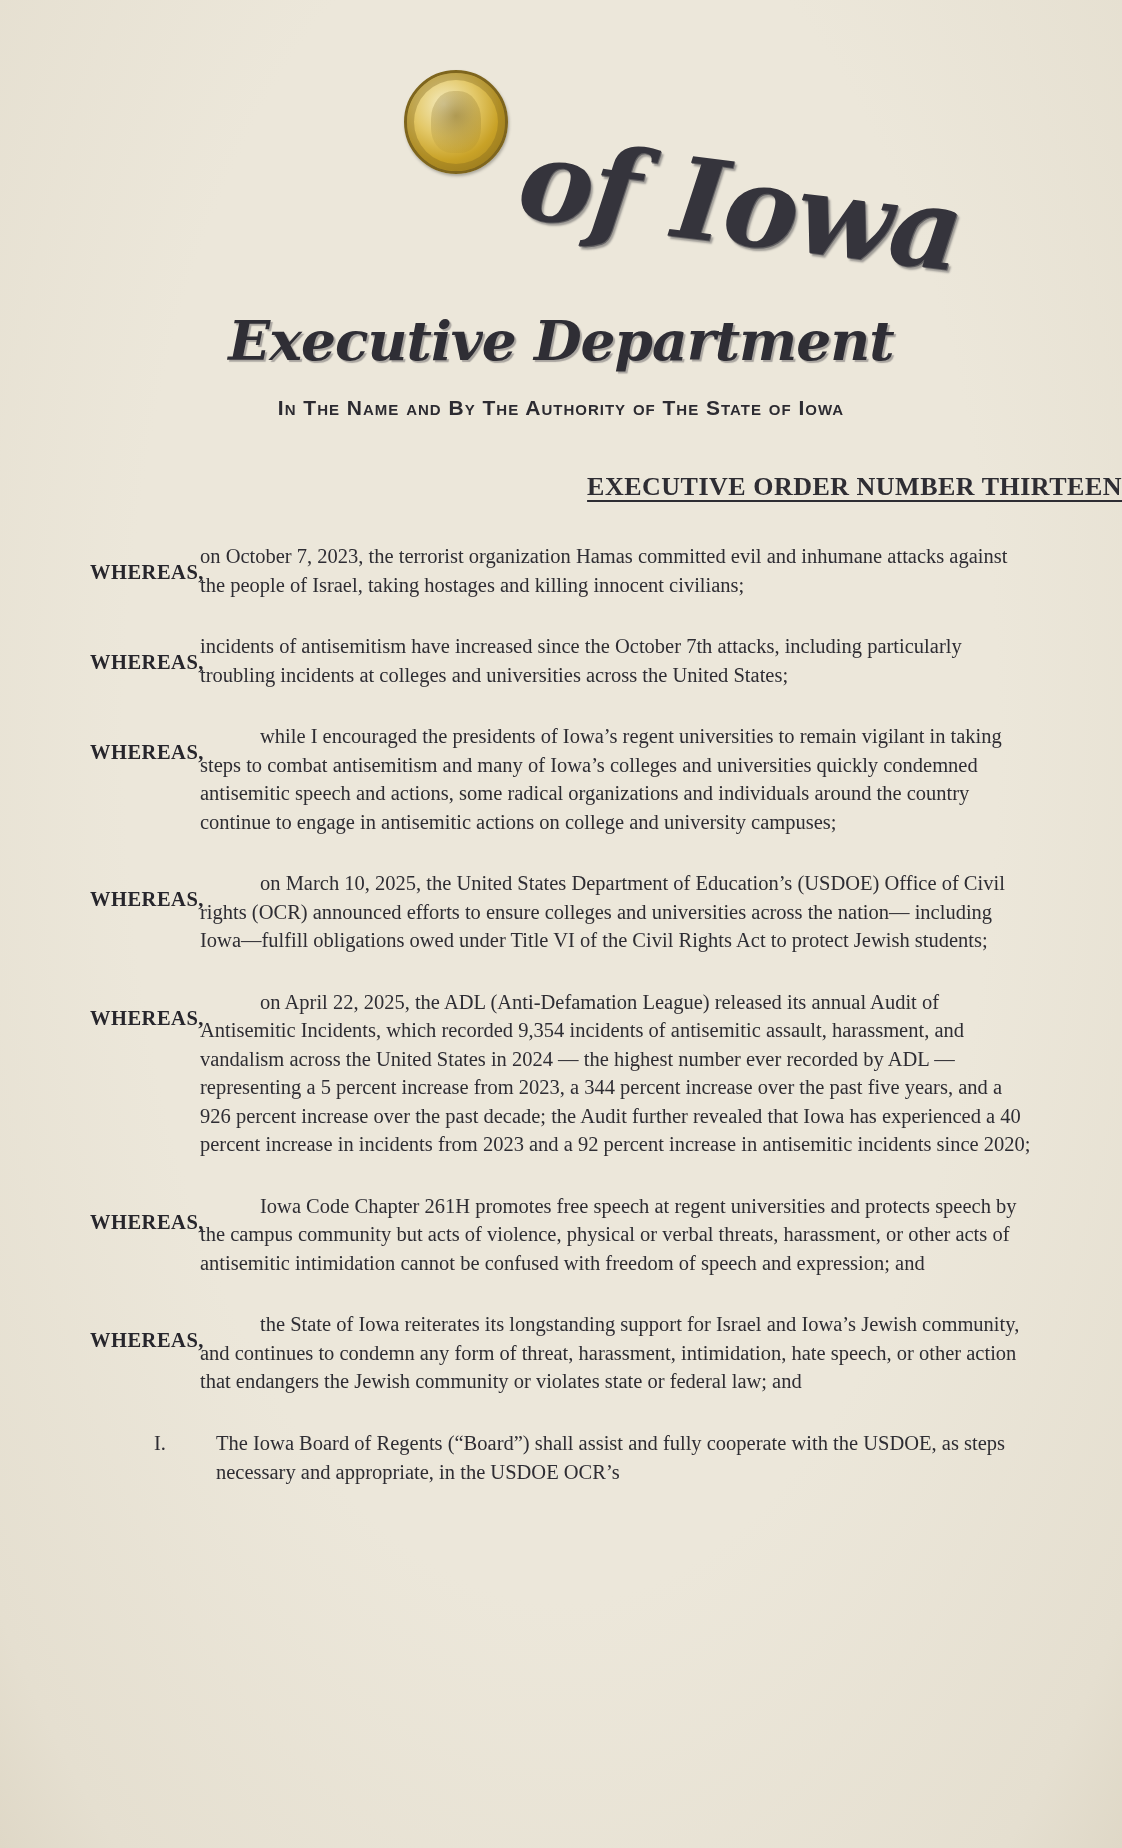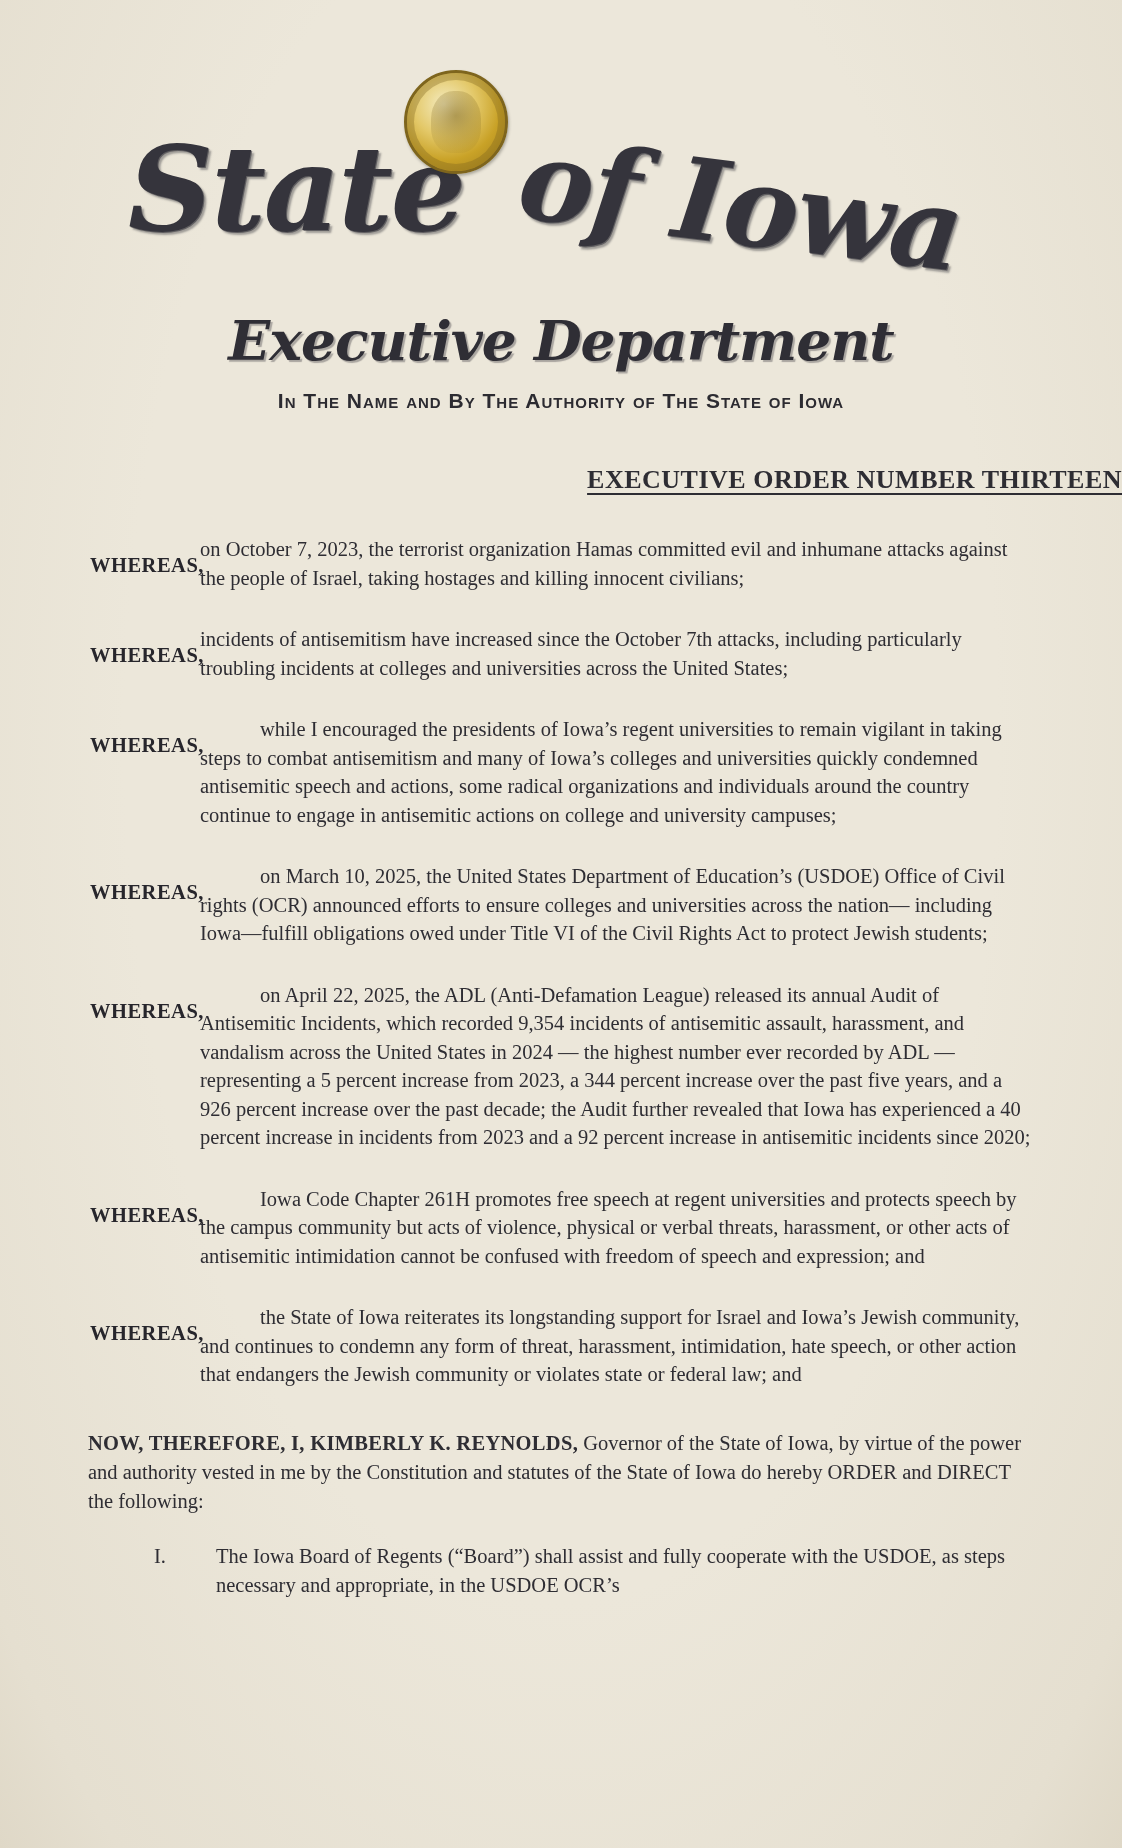--- a/index.html
+++ b/index.html
@@ -81,21 +81,21 @@
     font-family: "DejaVu Serif", serif;
     font-weight: bold;
     font-style: italic;
     font-size: 55px;
     color: #2f2e35;
     text-shadow: 2px 2px 1px rgba(45,44,52,0.35);
     letter-spacing: -1px;
   }
   .authority-line {
     text-align: center;
-    margin-top: 16px;
+    margin-top: 23px;
     font-family: "Liberation Sans", sans-serif;
     font-variant: small-caps;
     font-weight: bold;
     font-size: 21px;
     letter-spacing: 1px;
     color: #2c2b31;
   }
 
   
   .order-title {
@@ -160,21 +160,20 @@
     left: -62px;
     top: 0;
   }
 </style>
 </head>
 <body>
 
 <div class="page">
 
   <div class="masthead">
-    <span class="blackletter masthead-state">State</span>
     <span class="seal"></span>
     <span class="blackletter masthead-ofiowa">of Iowa</span>
   </div>
 
   <div class="dept-line">
     <span class="blackletter-sm">Executive Department</span>
   </div>
 
   <div class="authority-line">In The Name and By The Authority of The State of Iowa</div>
 
@@ -212,21 +211,20 @@
       <div class="text">Iowa Code Chapter 261H promotes free speech at regent universities and protects speech by the campus community but acts of violence, physical or verbal threats, harassment, or other acts of antisemitic intimidation cannot be confused with freedom of speech and expression; and</div>
     </div>
 
     <div class="clause tabbed">
       <span class="label">WHEREAS,</span>
       <div class="text">the State of Iowa reiterates its longstanding support for Israel and Iowa’s Jewish community, and continues to condemn any form of threat, harassment, intimidation, hate speech, or other action that endangers the Jewish community or violates state or federal law; and</div>
     </div>
 
   </div>
 
-  <p class="therefore"><span class="bold-lead">NOW, THEREFORE, I, KIMBERLY K. REYNOLDS,</span><span> Governor of the State of Iowa, by virtue of the power and authority vested in me by the Constitution and statutes of the State of Iowa do hereby ORDER and DIRECT the following:</span></p>
 
   <div class="directives">
     <div class="directive">
       <span class="num">I.</span>
       <div class="text">The Iowa Board of Regents (“Board”) shall assist and fully cooperate with the USDOE, as steps necessary and appropriate, in the USDOE OCR’s</div>
     </div>
   </div>
 
 </div>
 

